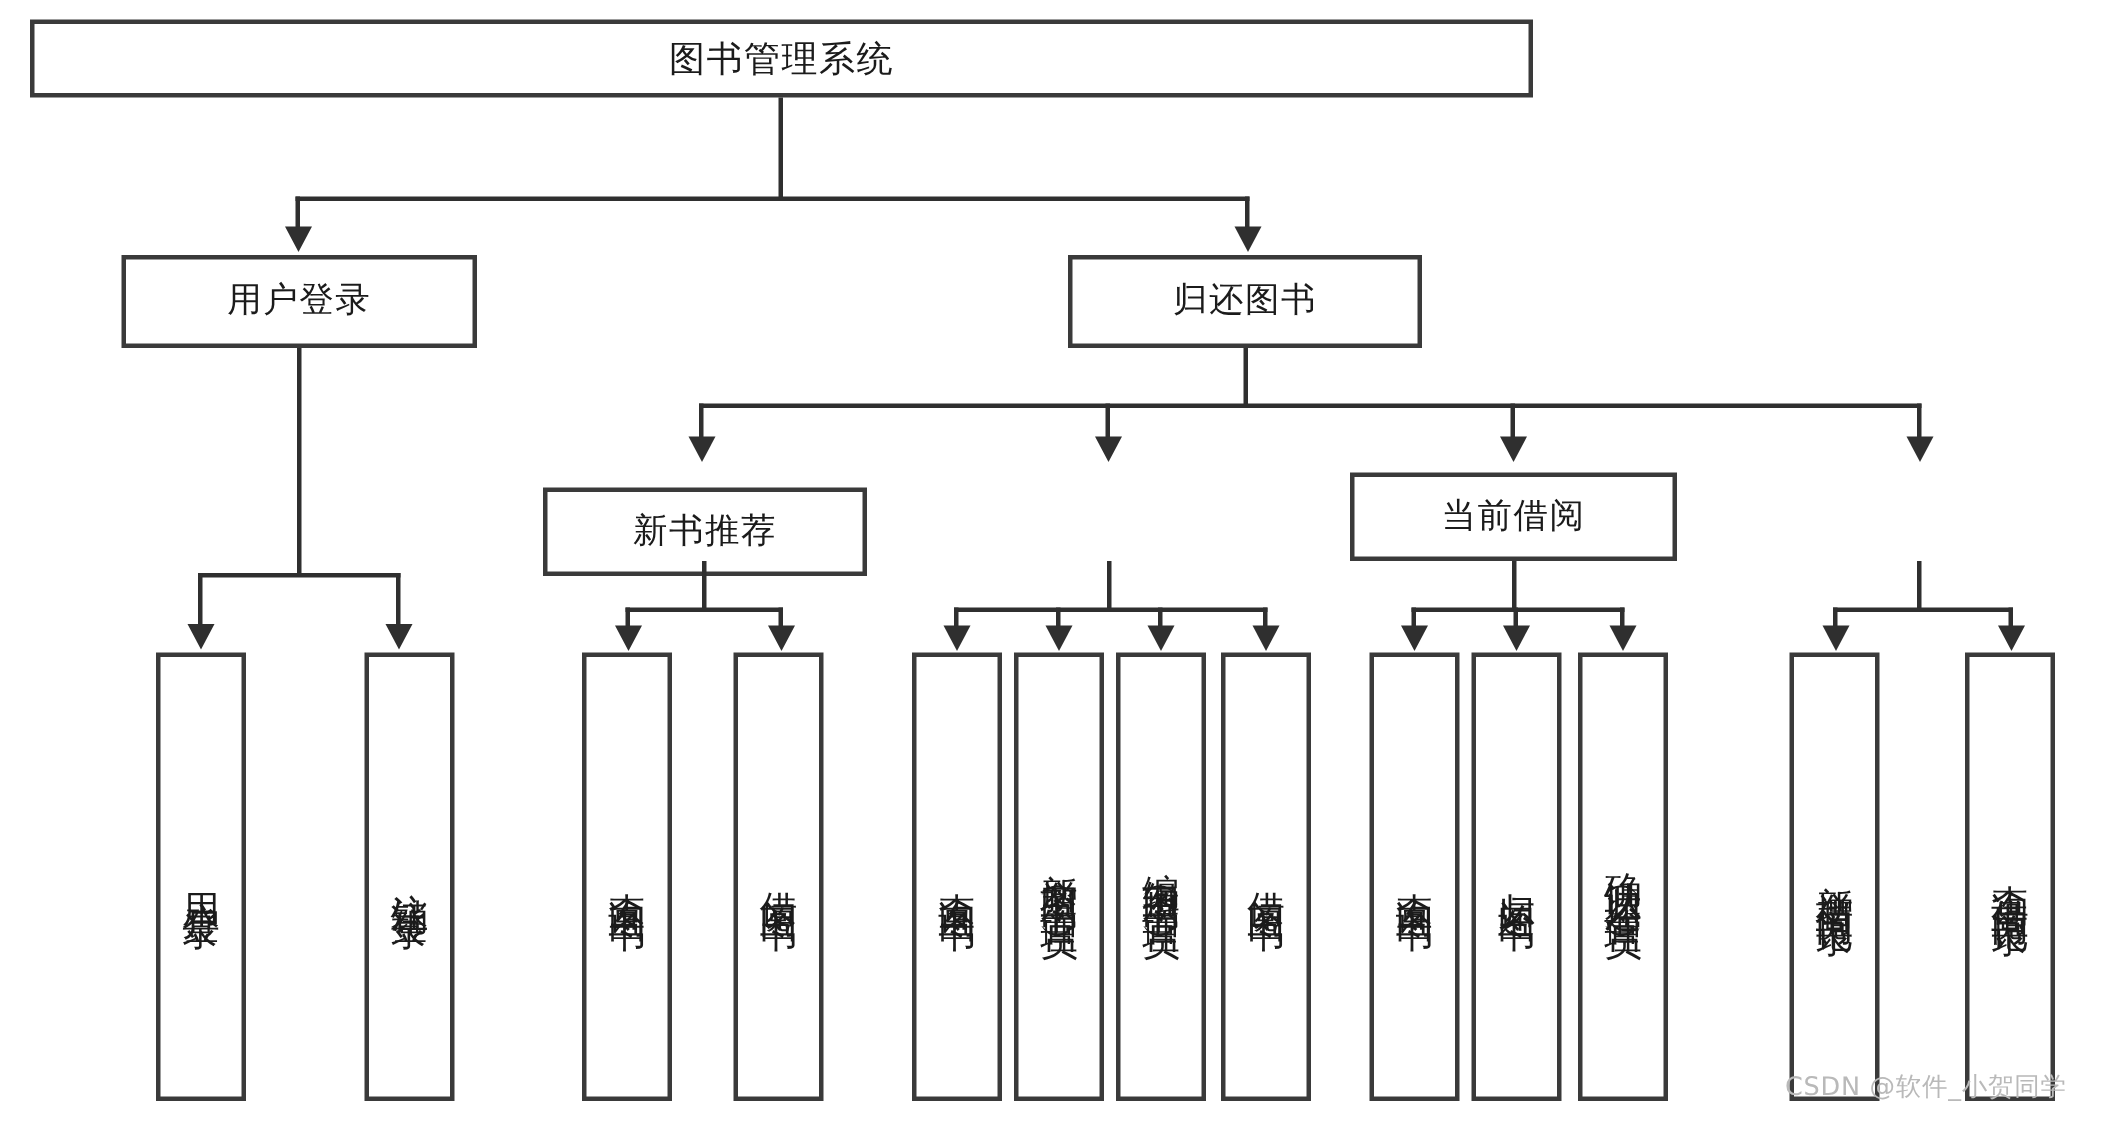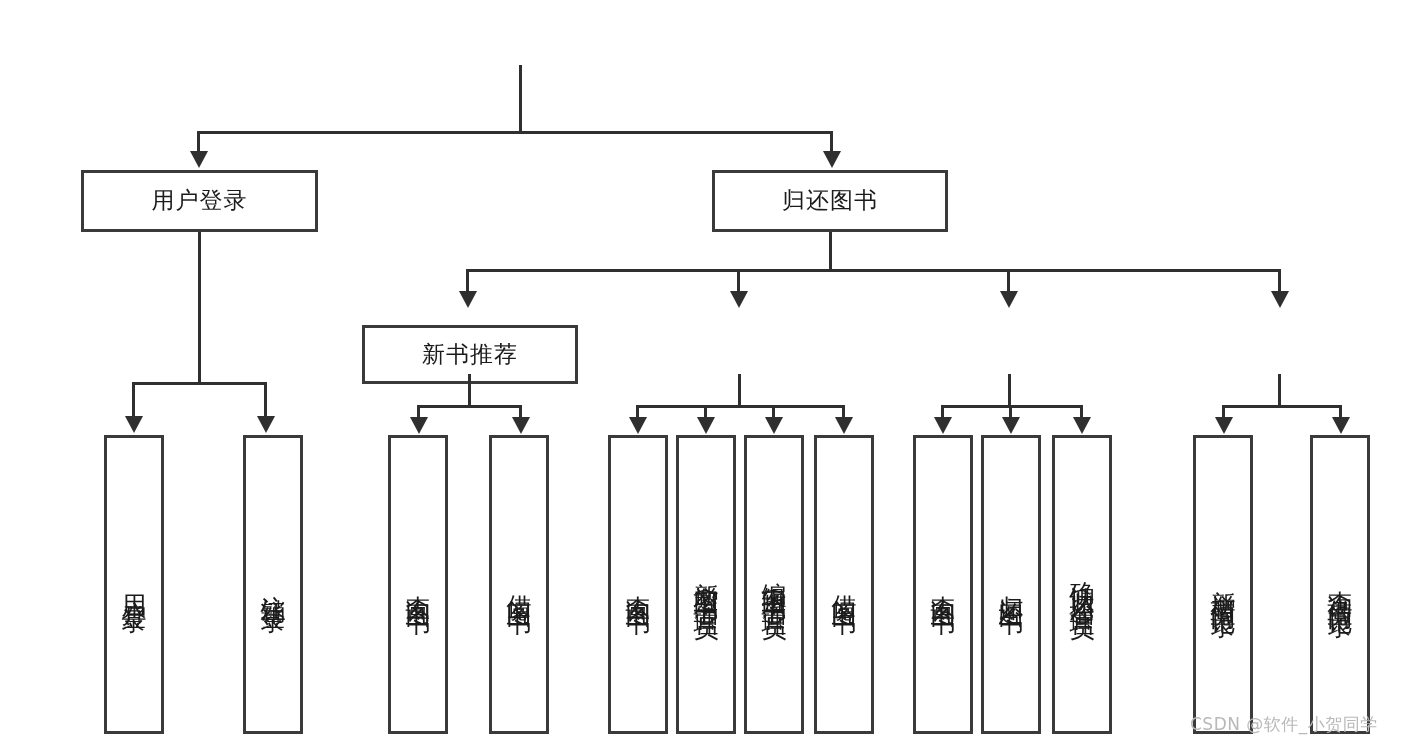--- a/index.html
+++ b/index.html
@@ -73,20 +73,23 @@
     letter-spacing:0.5px;
     font-family:"DejaVu Sans","Liberation Sans",sans-serif;
     text-align:right;
   }
 </style>
 </head>
 <body>
 
 <div id="canvas">
 
+  <div class="node h root" style="left:20px; top:13px; width:1002px; height:52px;">
+    <span class="lbl">图书管理系统</span>
+  </div>
 
   <div class="ln vert" style="left:519px; top:65px; width:3px; height:68px;"></div>
 
   <div class="ln horz" style="left:197px; top:131px; width:636px; height:3px;"></div>
 
   <div class="ln vert" style="left:197px; top:131px; width:3px; height:22px;"></div>
   <div class="arrow" style="left:190px; top:151px;"></div>
   <div class="ln vert" style="left:830px; top:131px; width:3px; height:22px;"></div>
   <div class="arrow" style="left:823px; top:151px;"></div>
 
@@ -115,20 +118,23 @@
   <div class="arrow" style="left:730px; top:291px;"></div>
 
   <div class="ln vert" style="left:1007px; top:269px; width:3px; height:24px;"></div>
   <div class="arrow" style="left:1000px; top:291px;"></div>
 
   <div class="ln vert" style="left:1278px; top:269px; width:3px; height:24px;"></div>
   <div class="arrow" style="left:1271px; top:291px;"></div>
 
   <div class="node h" style="left:362px; top:325px; width:216px; height:59px;">
     <span class="lbl">新书推荐</span>
+  </div>
+  <div class="node h" style="left:900px; top:315px; width:218px; height:59px;">
+    <span class="lbl">当前借阅</span>
   </div>
 
   <div class="ln vert" style="left:468px; top:374px; width:3px; height:34px;"></div>
   <div class="ln horz" style="left:417px; top:405px; width:105px; height:3px;"></div>
   <div class="ln vert" style="left:417px; top:405px; width:3px; height:14px;"></div>
   <div class="arrow" style="left:410px; top:417px;"></div>
   <div class="ln vert" style="left:519px; top:405px; width:3px; height:14px;"></div>
   <div class="arrow" style="left:512px; top:417px;"></div>
 
   <div class="ln vert" style="left:738px; top:374px; width:3px; height:34px;"></div>

